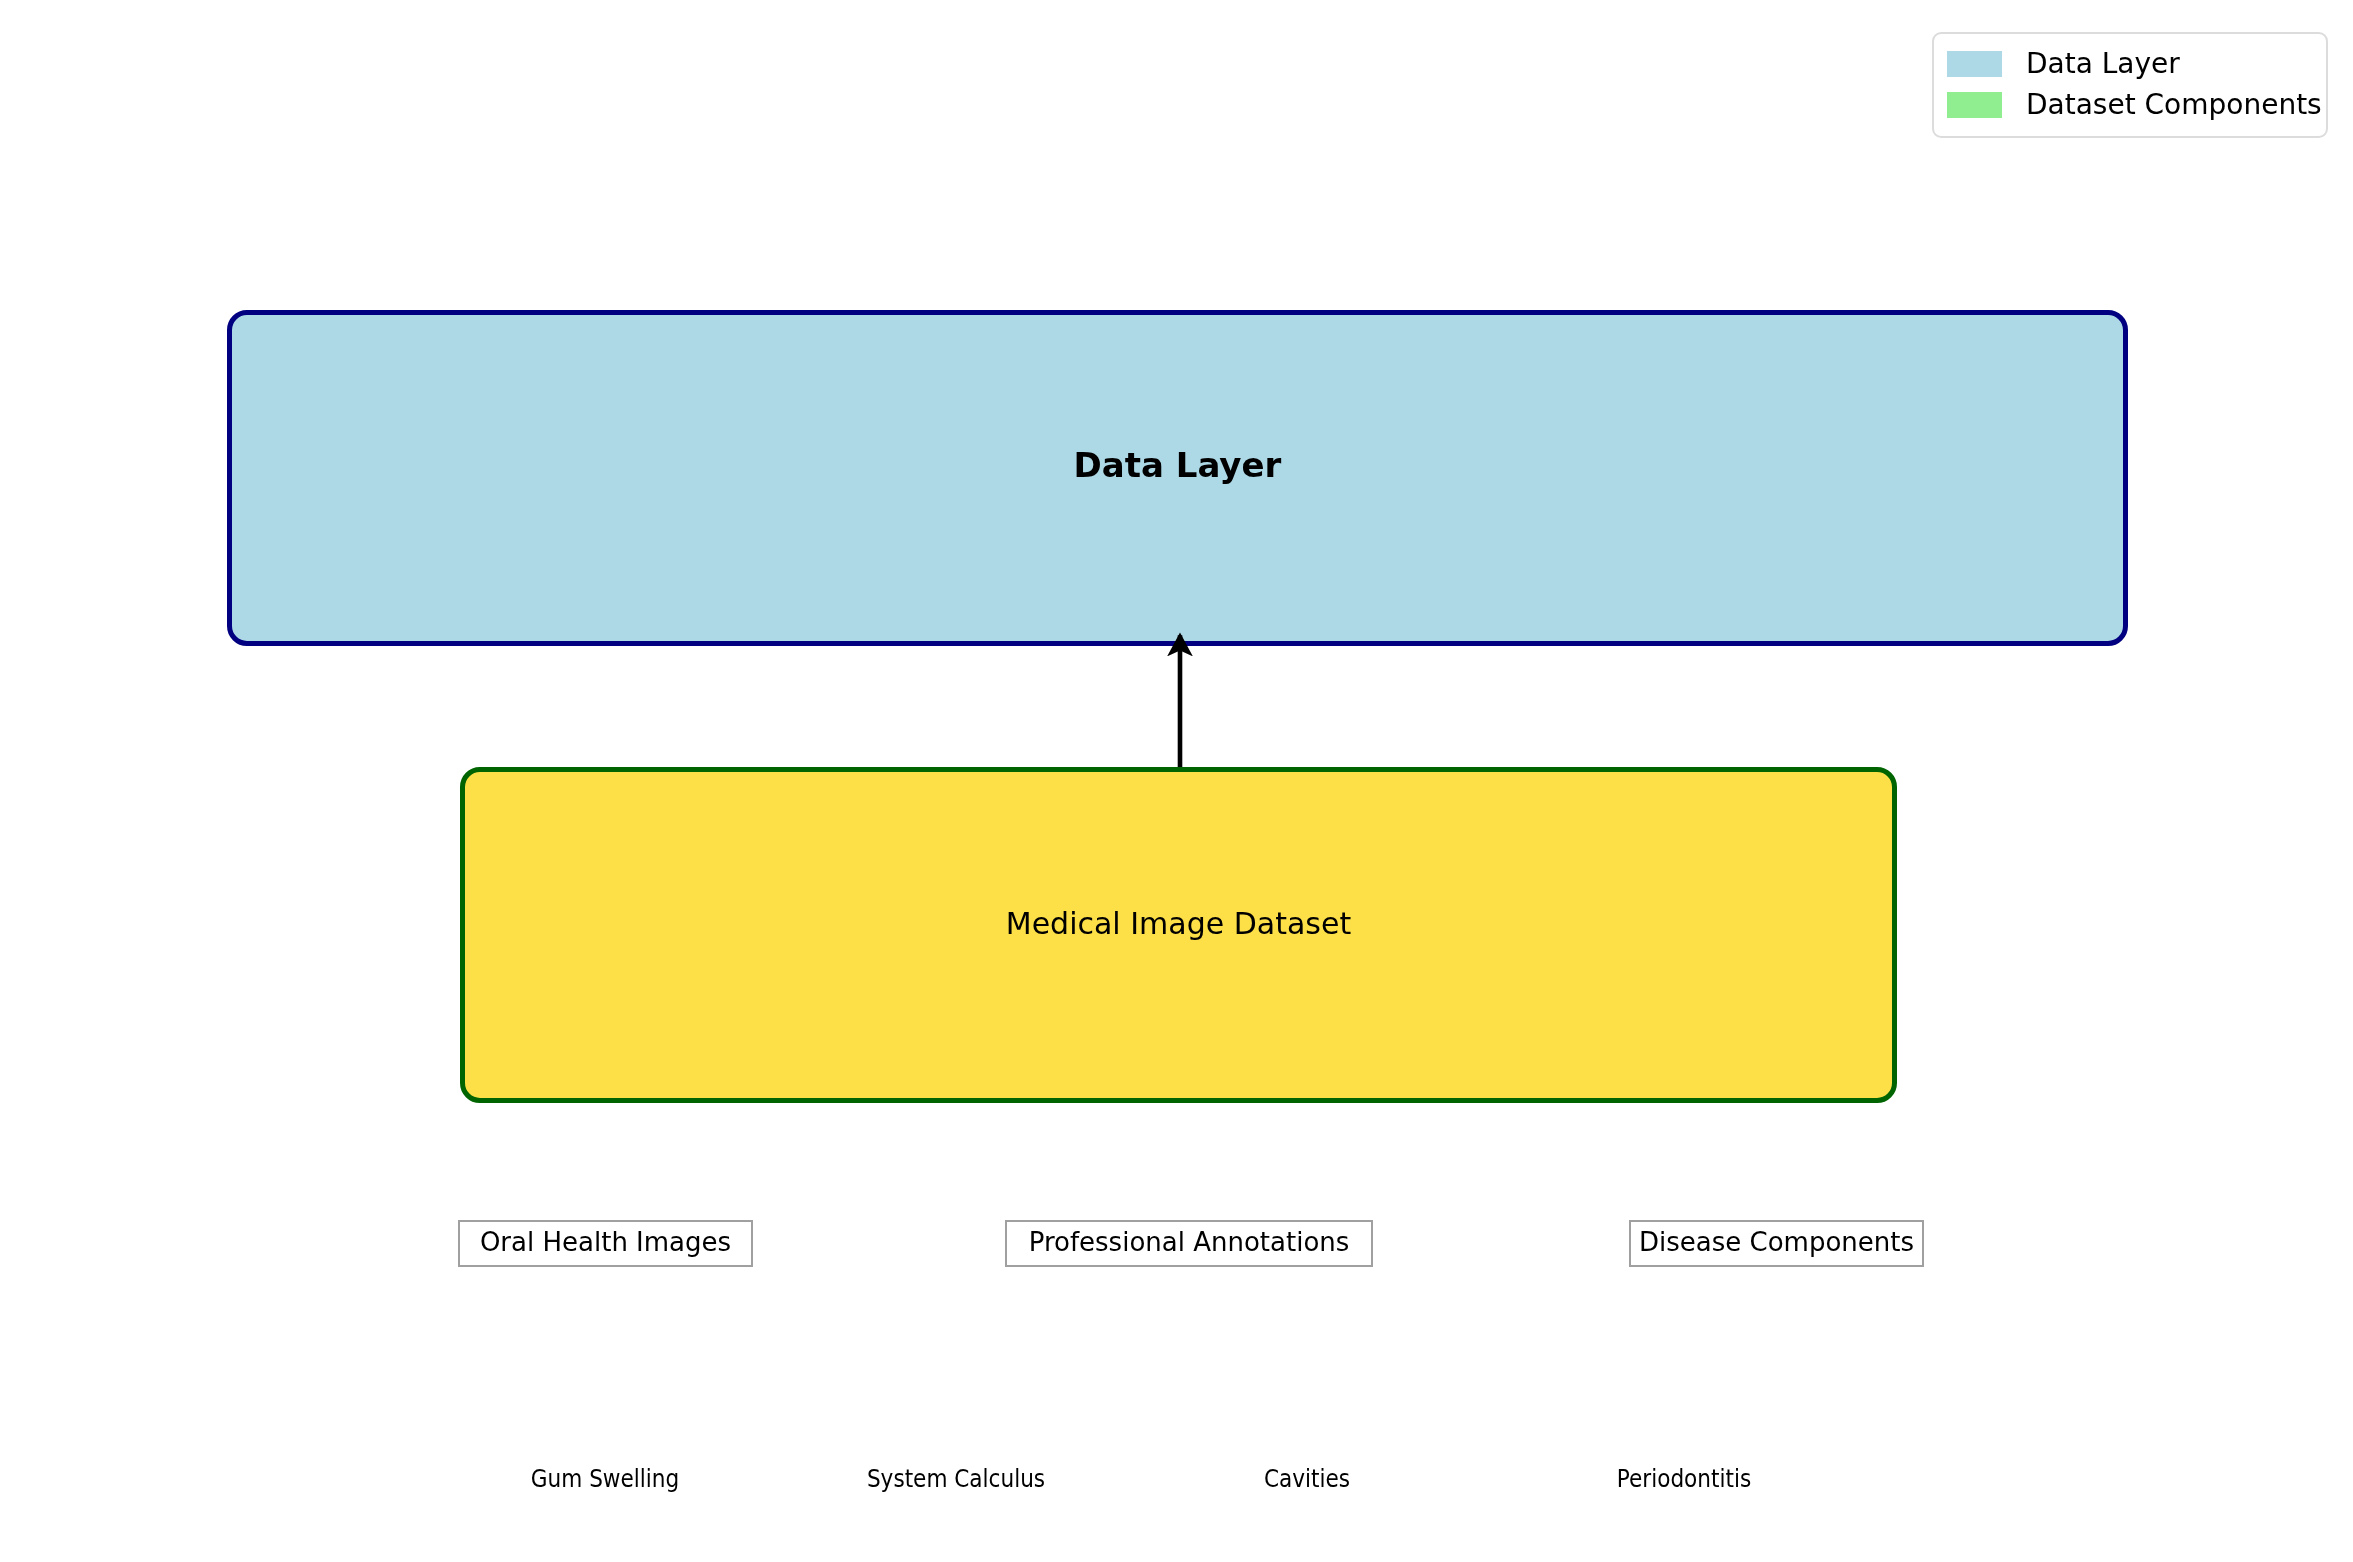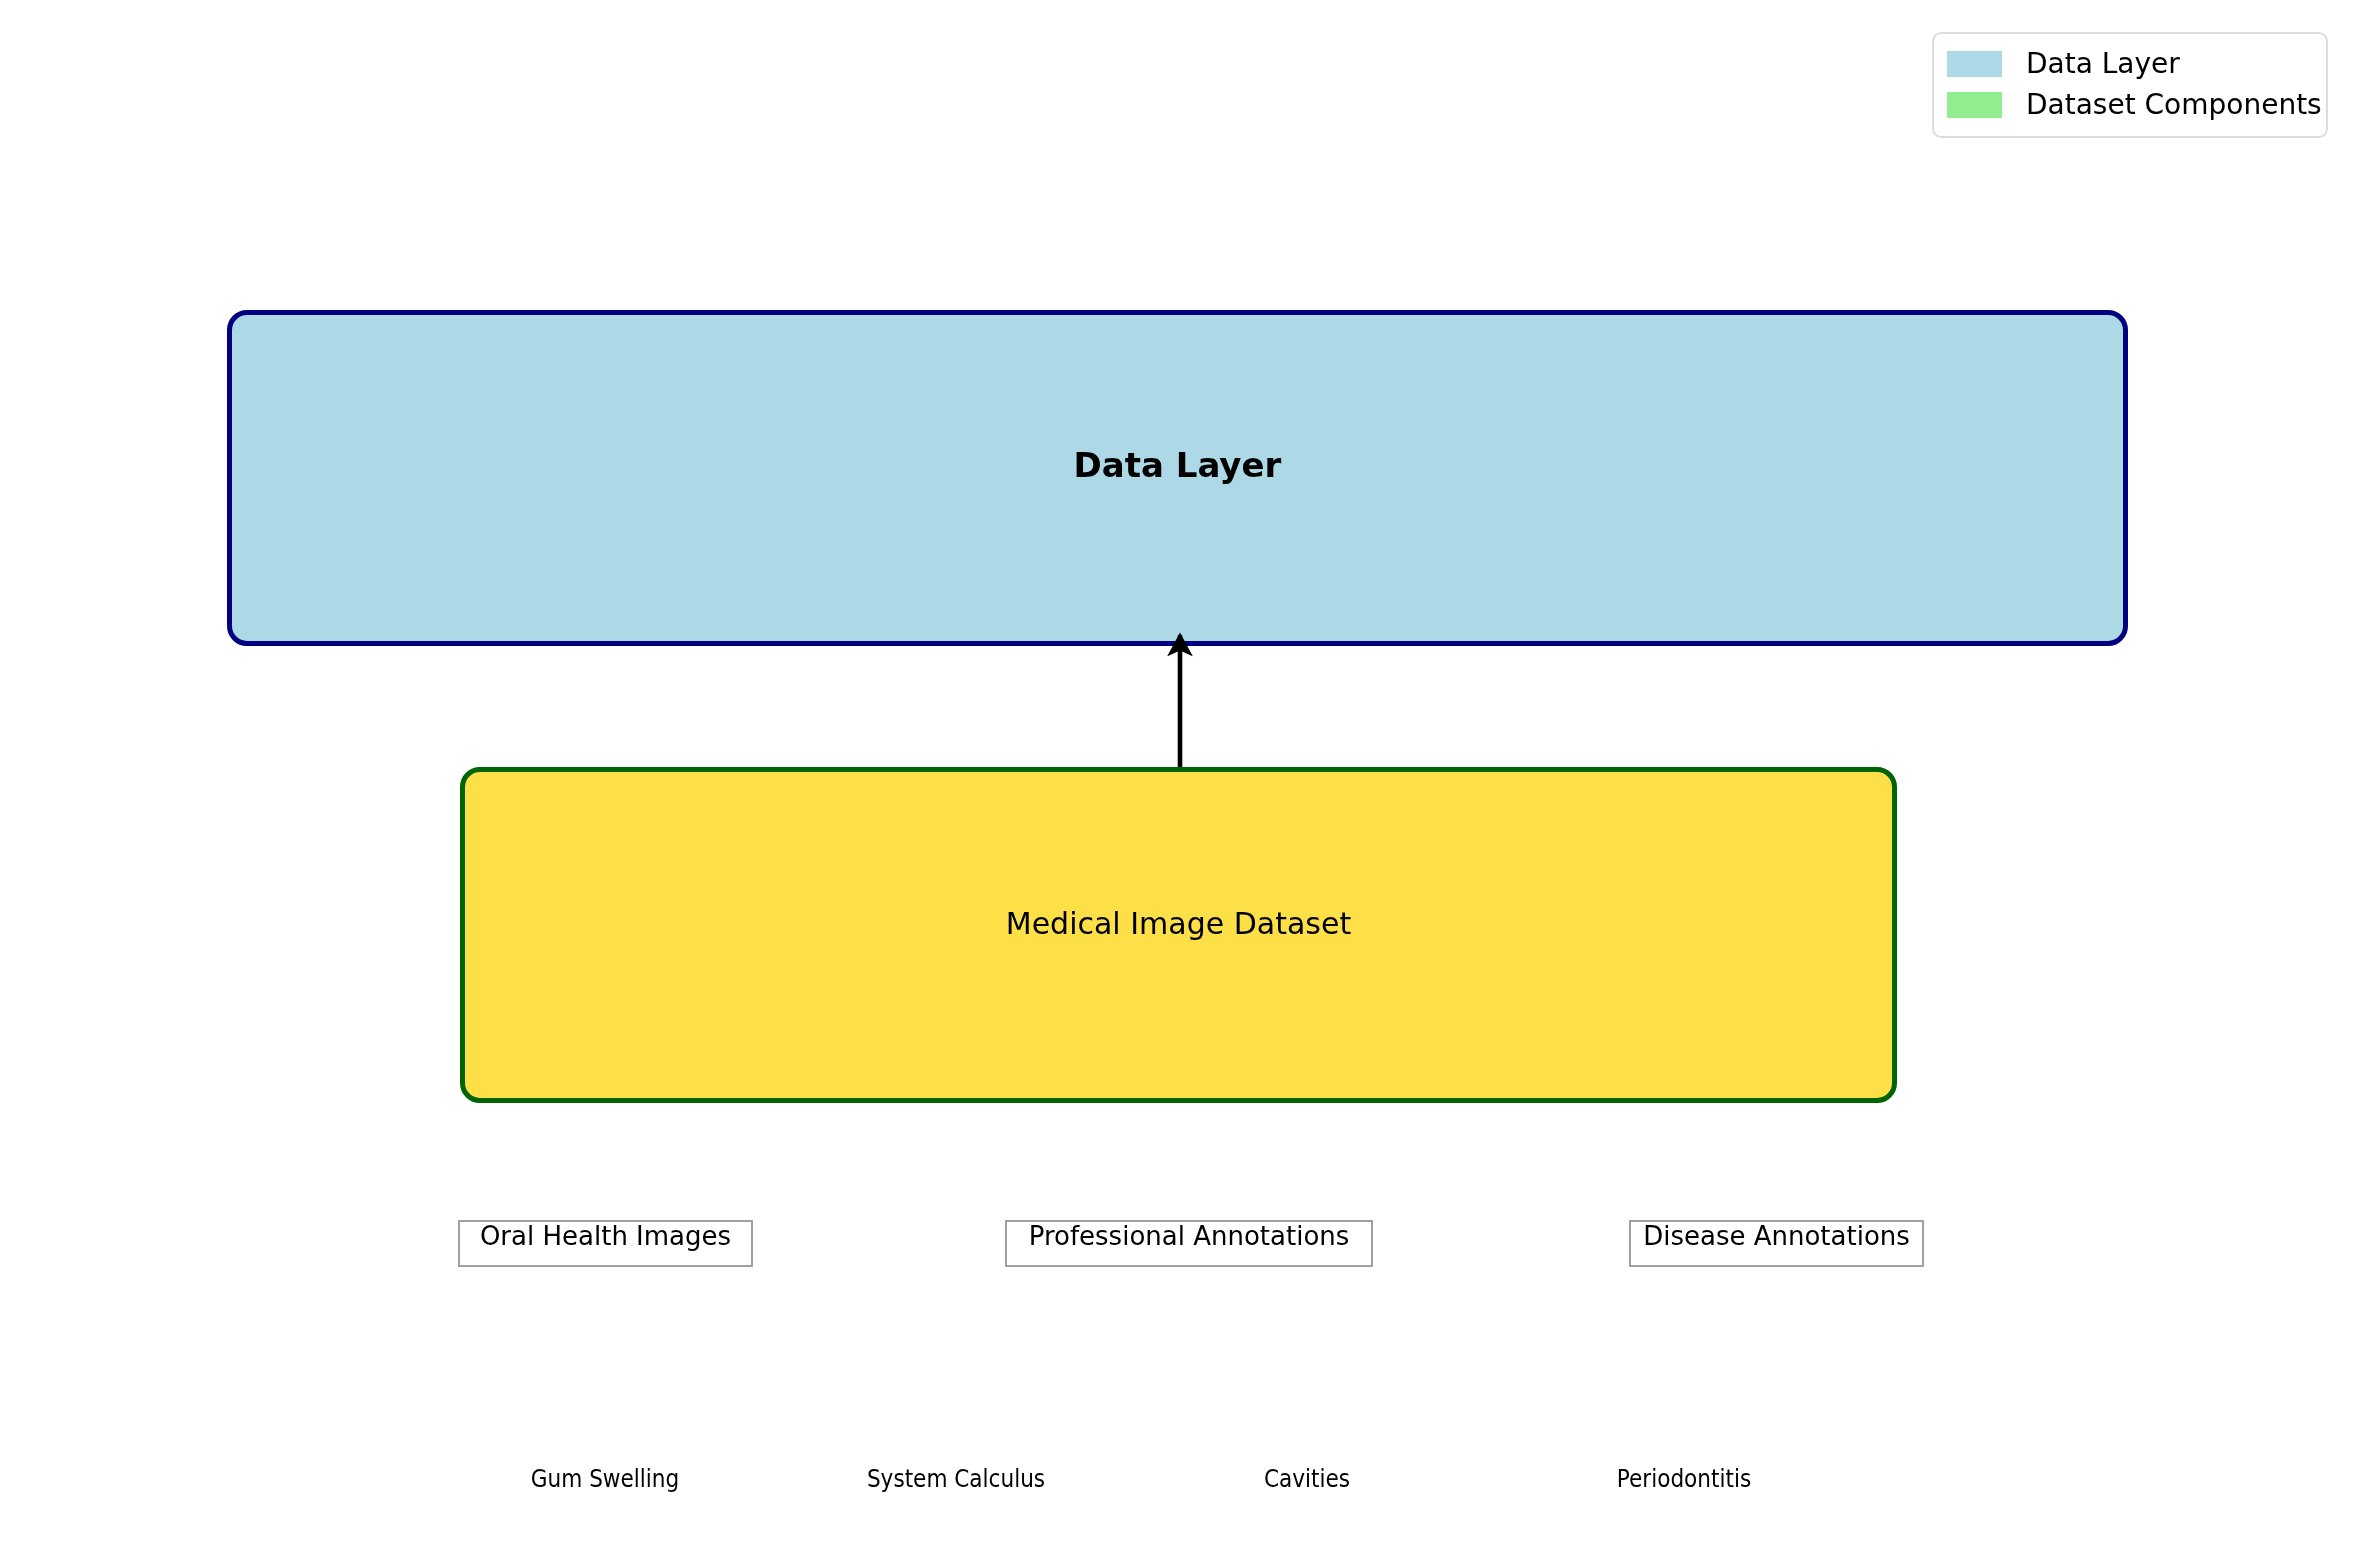--- a/index.html
+++ b/index.html
@@ -118,20 +118,21 @@
   }
 
   
   .component-box {
     position: absolute;
     box-sizing: border-box;
     background: #ffffff;
     border: 2.6px solid #a0a0a0;
     height: 47px;
     display: flex;
+    align-items: center;
     justify-content: center;
     padding: 0 20px;
   }
   .component-box .component-label {
     font-size: 26px;
     color: #000000;
     white-space: nowrap;
     position: relative;
     top: -1.3px;
   }
@@ -189,21 +190,21 @@
     <span class="layer-label">Medical Image Dataset</span>
   </div>
 
   <div class="component-box" id="component-box-0">
     <span class="component-label">Oral Health Images</span>
   </div>
   <div class="component-box" id="component-box-1">
     <span class="component-label">Professional Annotations</span>
   </div>
   <div class="component-box" id="component-box-2">
-    <span class="component-label">Disease Annotations</span>
+    <span class="component-label">Disease Components</span>
   </div>
 
   <div class="disease-label" id="disease-label-0">Gum Swelling</div>
   <div class="disease-label" id="disease-label-1">System Calculus</div>
   <div class="disease-label" id="disease-label-2">Cavities</div>
   <div class="disease-label" id="disease-label-3">Periodontitis</div>
 
 </div>
 
 

